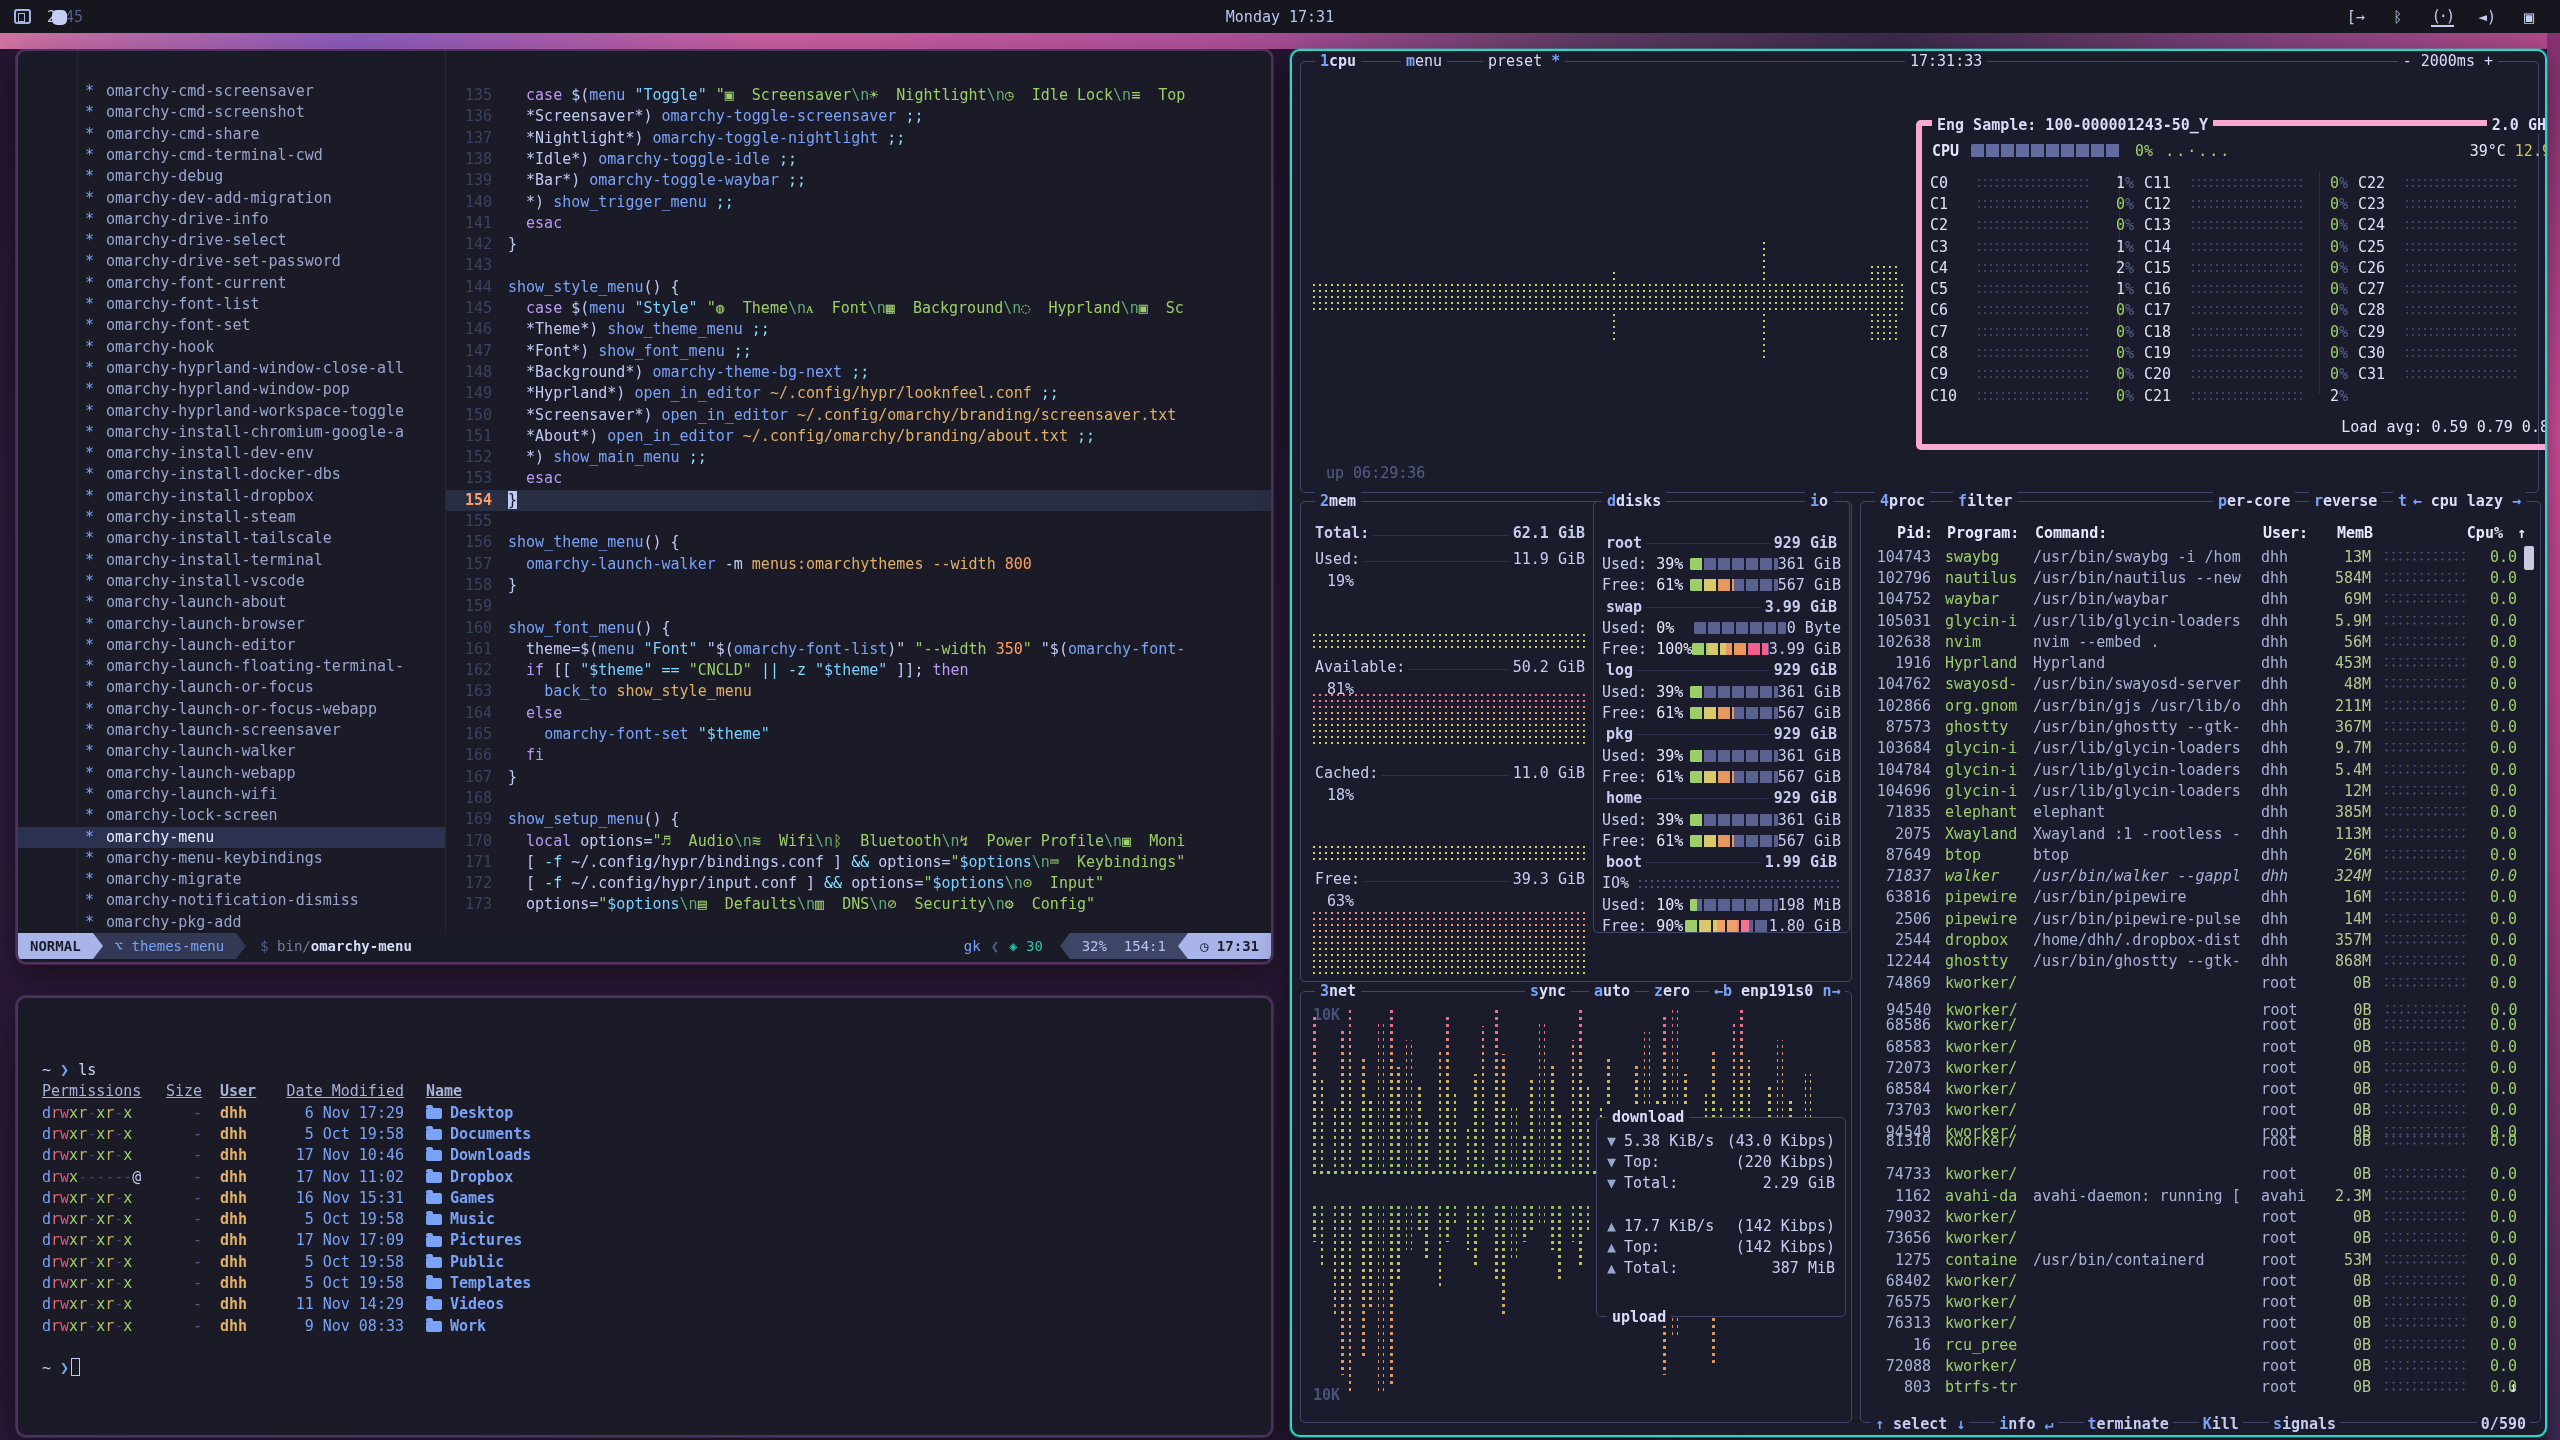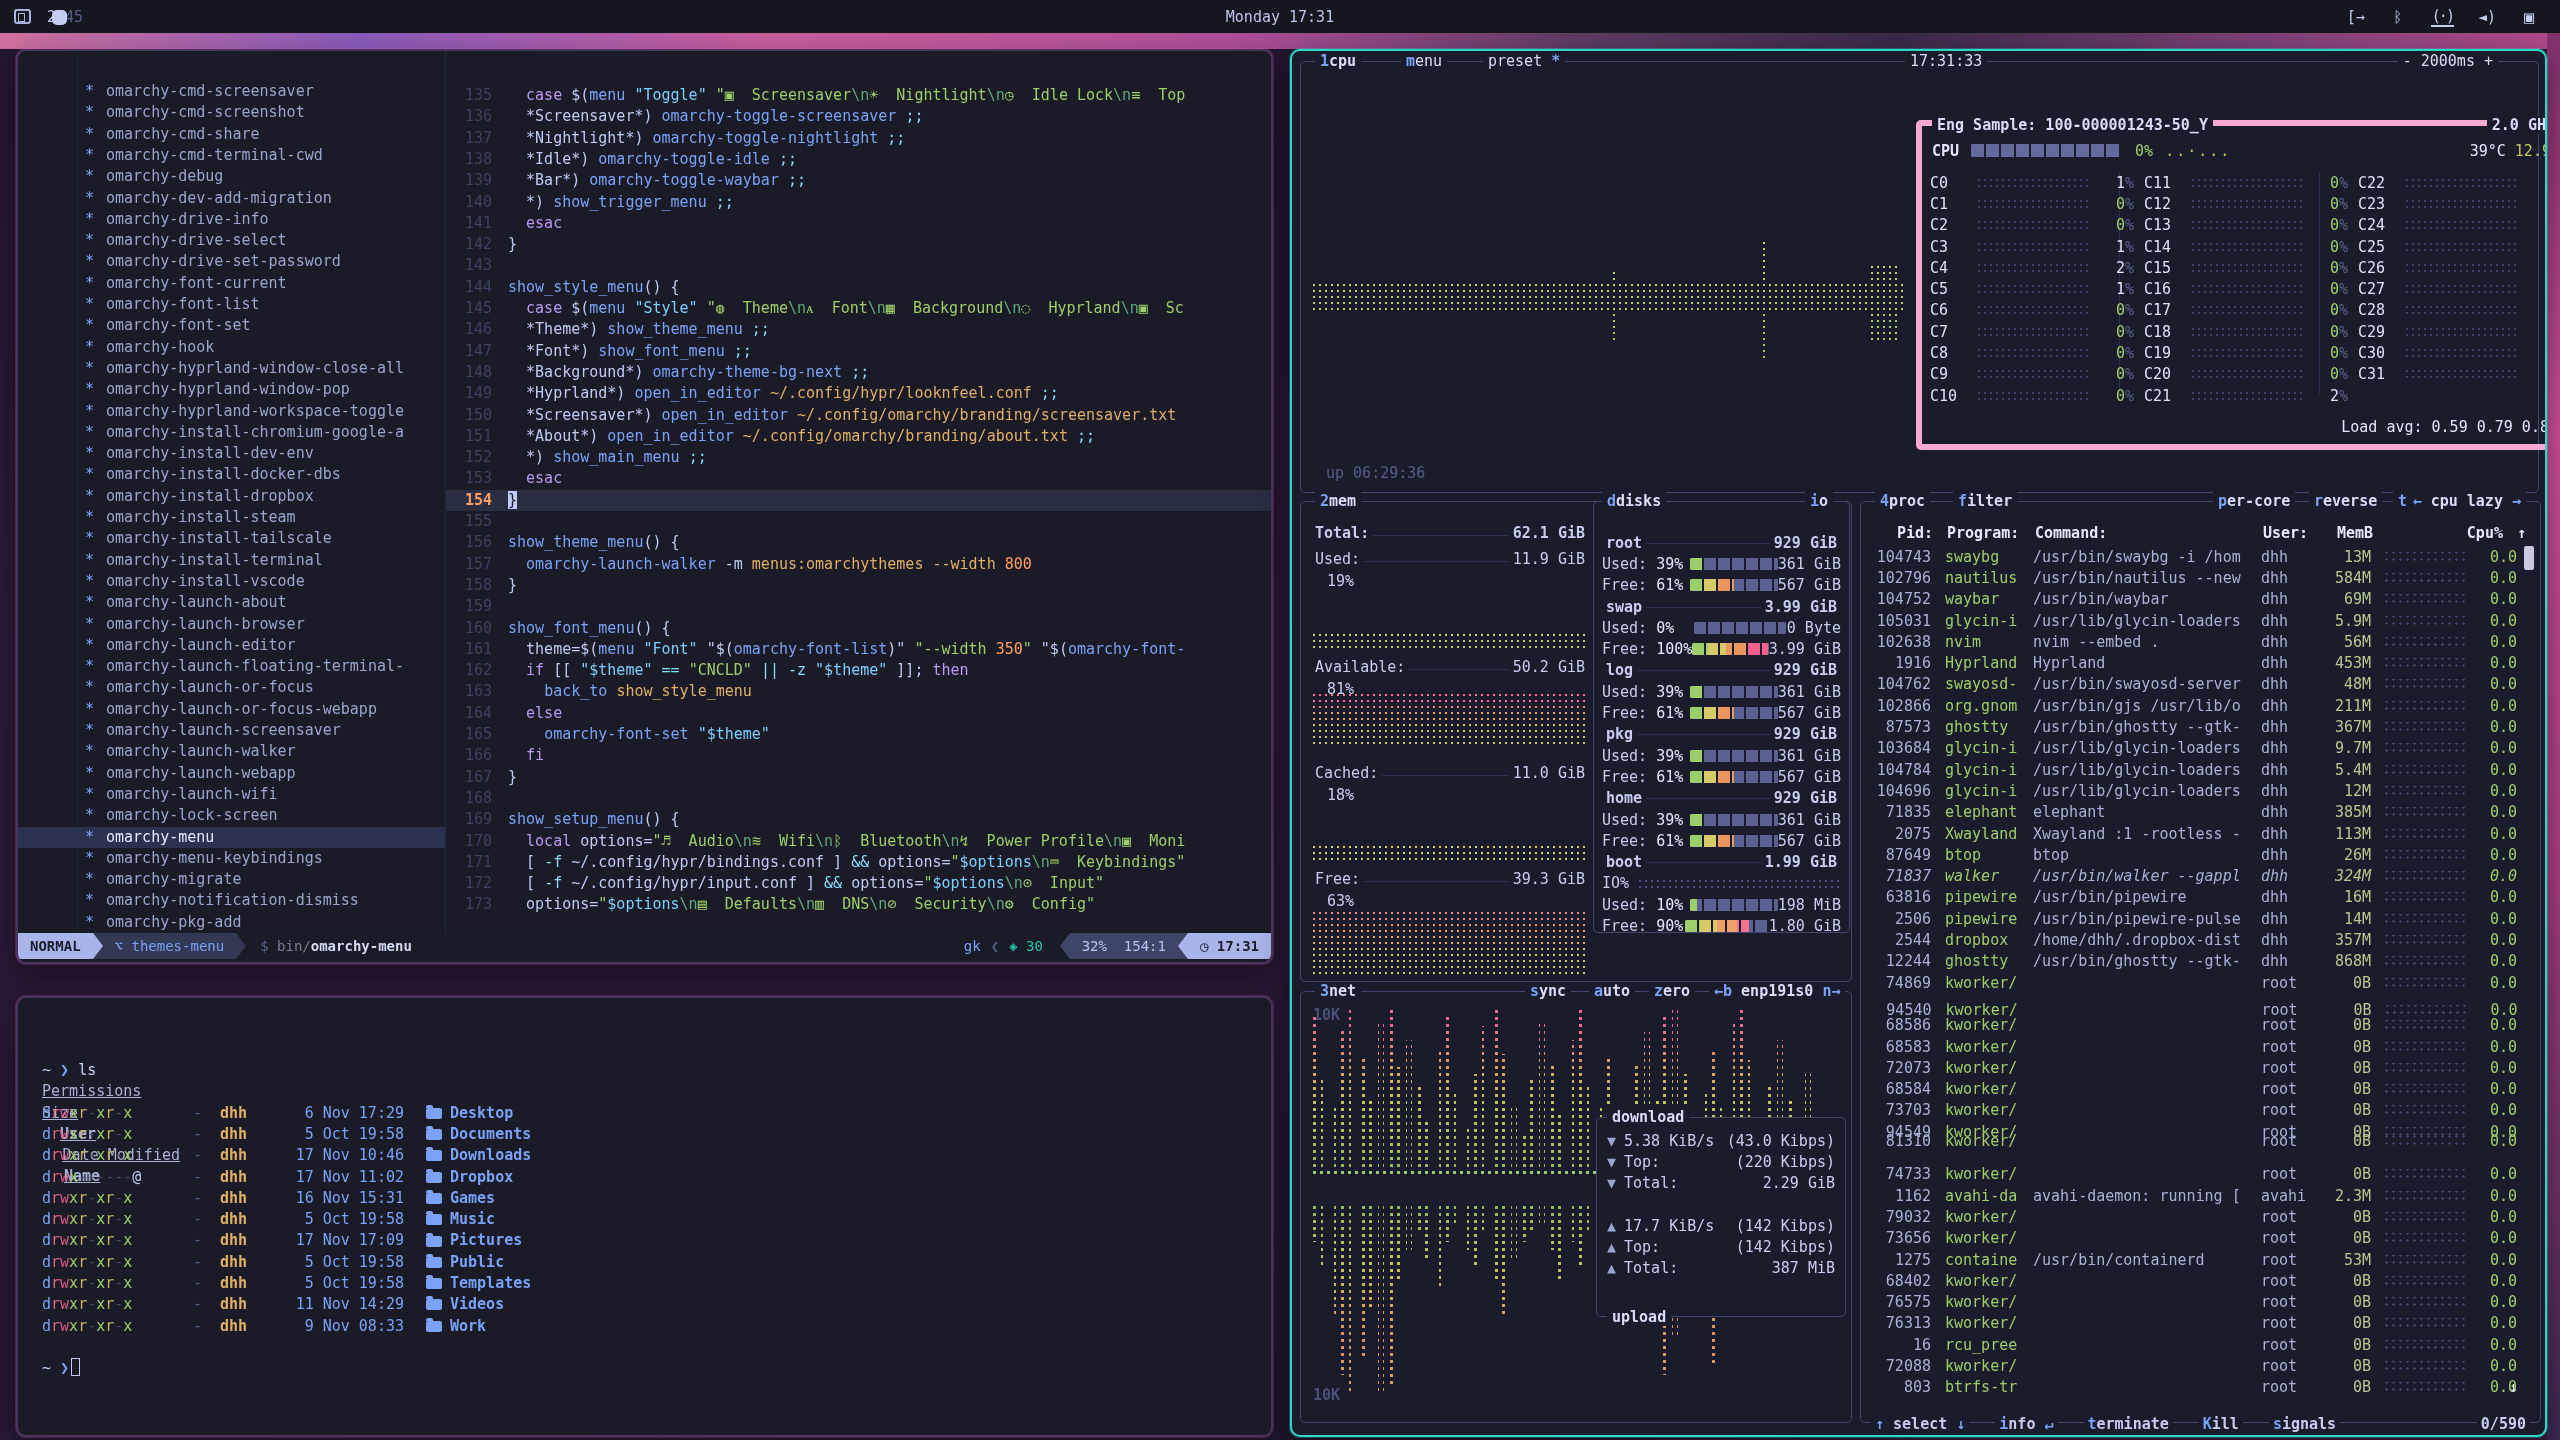--- a/index.html
+++ b/index.html
@@ -298,21 +298,21 @@
       <div class="sl-seg sl-c">32%  154:1</div>
       <div class="pl" style="border-right:10px solid #a9b4e8; background:#3e4566;"></div>
       <div class="sl-seg sl-d"><span>◷ </span><span>17:31</span></div>
     </div>
   </div>
 </div>
 
 <div class="win inactive" id="win-term">
   <div id="term-content">
       <div class="t-row" style="top: 62px;"><span class="p-tilde">~</span> <span class="p-arrow">❯</span> <span style="color:#c8d3f5">ls</span></div>
-      <div class="t-row t-hdr lsr" style="top: 83.3px; flex-direction: column;"><span class="ls-perm"><span>Permissions</span></span><span class="ls-size"><span>Size</span></span><span class="ls-user"><span>User</span></span><span class="ls-date"><span>Date Modified</span></span><span class="ls-name"><span>Name</span></span></div>
+      <div class="t-row t-hdr lsr" style="top: 83.3px;"><span class="ls-perm"><span>Permissions</span></span><span class="ls-size"><span>Size</span></span><span class="ls-user"><span>User</span></span><span class="ls-date"><span>Date Modified</span></span><span class="ls-name"><span>Name</span></span></div>
       <div class="t-row lsr" style="top: 104.6px;"><span class="ls-perm"><span style="color: rgb(122, 162, 247);">d</span><span style="color: rgb(224, 108, 117);">r</span><span style="color: rgb(219, 90, 138);">w</span><span style="color: rgb(158, 206, 106);">x</span><span style="color: rgb(201, 180, 94);">r</span><span style="color: rgb(63, 69, 105);">-</span><span style="color: rgb(158, 206, 106);">x</span><span style="color: rgb(201, 180, 94);">r</span><span style="color: rgb(63, 69, 105);">-</span><span style="color: rgb(158, 206, 106);">x</span></span><span class="ls-size">-</span><span class="ls-user">dhh</span><span class="ls-date">6 Nov 17:29</span><span class="ls-name"><span class="fold"></span>Desktop</span></div>
       <div class="t-row lsr" style="top: 125.9px;"><span class="ls-perm"><span style="color: rgb(122, 162, 247);">d</span><span style="color: rgb(224, 108, 117);">r</span><span style="color: rgb(219, 90, 138);">w</span><span style="color: rgb(158, 206, 106);">x</span><span style="color: rgb(201, 180, 94);">r</span><span style="color: rgb(63, 69, 105);">-</span><span style="color: rgb(158, 206, 106);">x</span><span style="color: rgb(201, 180, 94);">r</span><span style="color: rgb(63, 69, 105);">-</span><span style="color: rgb(158, 206, 106);">x</span></span><span class="ls-size">-</span><span class="ls-user">dhh</span><span class="ls-date">5 Oct 19:58</span><span class="ls-name"><span class="fold"></span>Documents</span></div>
       <div class="t-row lsr" style="top: 147.2px;"><span class="ls-perm"><span style="color: rgb(122, 162, 247);">d</span><span style="color: rgb(224, 108, 117);">r</span><span style="color: rgb(219, 90, 138);">w</span><span style="color: rgb(158, 206, 106);">x</span><span style="color: rgb(201, 180, 94);">r</span><span style="color: rgb(63, 69, 105);">-</span><span style="color: rgb(158, 206, 106);">x</span><span style="color: rgb(201, 180, 94);">r</span><span style="color: rgb(63, 69, 105);">-</span><span style="color: rgb(158, 206, 106);">x</span></span><span class="ls-size">-</span><span class="ls-user">dhh</span><span class="ls-date">17 Nov 10:46</span><span class="ls-name"><span class="fold"></span>Downloads</span></div>
       <div class="t-row lsr" style="top: 168.5px;"><span class="ls-perm"><span style="color: rgb(122, 162, 247);">d</span><span style="color: rgb(224, 108, 117);">r</span><span style="color: rgb(219, 90, 138);">w</span><span style="color: rgb(158, 206, 106);">x</span><span style="color: rgb(63, 69, 105);">-</span><span style="color: rgb(63, 69, 105);">-</span><span style="color: rgb(63, 69, 105);">-</span><span style="color: rgb(63, 69, 105);">-</span><span style="color: rgb(63, 69, 105);">-</span><span style="color: rgb(63, 69, 105);">-</span><span style="color: rgb(192, 202, 245);">@</span></span><span class="ls-size">-</span><span class="ls-user">dhh</span><span class="ls-date">17 Nov 11:02</span><span class="ls-name"><span class="fold"></span>Dropbox</span></div>
       <div class="t-row lsr" style="top: 189.8px;"><span class="ls-perm"><span style="color: rgb(122, 162, 247);">d</span><span style="color: rgb(224, 108, 117);">r</span><span style="color: rgb(219, 90, 138);">w</span><span style="color: rgb(158, 206, 106);">x</span><span style="color: rgb(201, 180, 94);">r</span><span style="color: rgb(63, 69, 105);">-</span><span style="color: rgb(158, 206, 106);">x</span><span style="color: rgb(201, 180, 94);">r</span><span style="color: rgb(63, 69, 105);">-</span><span style="color: rgb(158, 206, 106);">x</span></span><span class="ls-size">-</span><span class="ls-user">dhh</span><span class="ls-date">16 Nov 15:31</span><span class="ls-name"><span class="fold"></span>Games</span></div>
       <div class="t-row lsr" style="top: 211.1px;"><span class="ls-perm"><span style="color: rgb(122, 162, 247);">d</span><span style="color: rgb(224, 108, 117);">r</span><span style="color: rgb(219, 90, 138);">w</span><span style="color: rgb(158, 206, 106);">x</span><span style="color: rgb(201, 180, 94);">r</span><span style="color: rgb(63, 69, 105);">-</span><span style="color: rgb(158, 206, 106);">x</span><span style="color: rgb(201, 180, 94);">r</span><span style="color: rgb(63, 69, 105);">-</span><span style="color: rgb(158, 206, 106);">x</span></span><span class="ls-size">-</span><span class="ls-user">dhh</span><span class="ls-date">5 Oct 19:58</span><span class="ls-name"><span class="fold"></span>Music</span></div>
       <div class="t-row lsr" style="top: 232.4px;"><span class="ls-perm"><span style="color: rgb(122, 162, 247);">d</span><span style="color: rgb(224, 108, 117);">r</span><span style="color: rgb(219, 90, 138);">w</span><span style="color: rgb(158, 206, 106);">x</span><span style="color: rgb(201, 180, 94);">r</span><span style="color: rgb(63, 69, 105);">-</span><span style="color: rgb(158, 206, 106);">x</span><span style="color: rgb(201, 180, 94);">r</span><span style="color: rgb(63, 69, 105);">-</span><span style="color: rgb(158, 206, 106);">x</span></span><span class="ls-size">-</span><span class="ls-user">dhh</span><span class="ls-date">17 Nov 17:09</span><span class="ls-name"><span class="fold"></span>Pictures</span></div>
       <div class="t-row lsr" style="top: 253.7px;"><span class="ls-perm"><span style="color: rgb(122, 162, 247);">d</span><span style="color: rgb(224, 108, 117);">r</span><span style="color: rgb(219, 90, 138);">w</span><span style="color: rgb(158, 206, 106);">x</span><span style="color: rgb(201, 180, 94);">r</span><span style="color: rgb(63, 69, 105);">-</span><span style="color: rgb(158, 206, 106);">x</span><span style="color: rgb(201, 180, 94);">r</span><span style="color: rgb(63, 69, 105);">-</span><span style="color: rgb(158, 206, 106);">x</span></span><span class="ls-size">-</span><span class="ls-user">dhh</span><span class="ls-date">5 Oct 19:58</span><span class="ls-name"><span class="fold"></span>Public</span></div>
       <div class="t-row lsr" style="top: 275px;"><span class="ls-perm"><span style="color: rgb(122, 162, 247);">d</span><span style="color: rgb(224, 108, 117);">r</span><span style="color: rgb(219, 90, 138);">w</span><span style="color: rgb(158, 206, 106);">x</span><span style="color: rgb(201, 180, 94);">r</span><span style="color: rgb(63, 69, 105);">-</span><span style="color: rgb(158, 206, 106);">x</span><span style="color: rgb(201, 180, 94);">r</span><span style="color: rgb(63, 69, 105);">-</span><span style="color: rgb(158, 206, 106);">x</span></span><span class="ls-size">-</span><span class="ls-user">dhh</span><span class="ls-date">5 Oct 19:58</span><span class="ls-name"><span class="fold"></span>Templates</span></div>
       <div class="t-row lsr" style="top: 296.3px;"><span class="ls-perm"><span style="color: rgb(122, 162, 247);">d</span><span style="color: rgb(224, 108, 117);">r</span><span style="color: rgb(219, 90, 138);">w</span><span style="color: rgb(158, 206, 106);">x</span><span style="color: rgb(201, 180, 94);">r</span><span style="color: rgb(63, 69, 105);">-</span><span style="color: rgb(158, 206, 106);">x</span><span style="color: rgb(201, 180, 94);">r</span><span style="color: rgb(63, 69, 105);">-</span><span style="color: rgb(158, 206, 106);">x</span></span><span class="ls-size">-</span><span class="ls-user">dhh</span><span class="ls-date">11 Nov 14:29</span><span class="ls-name"><span class="fold"></span>Videos</span></div>

